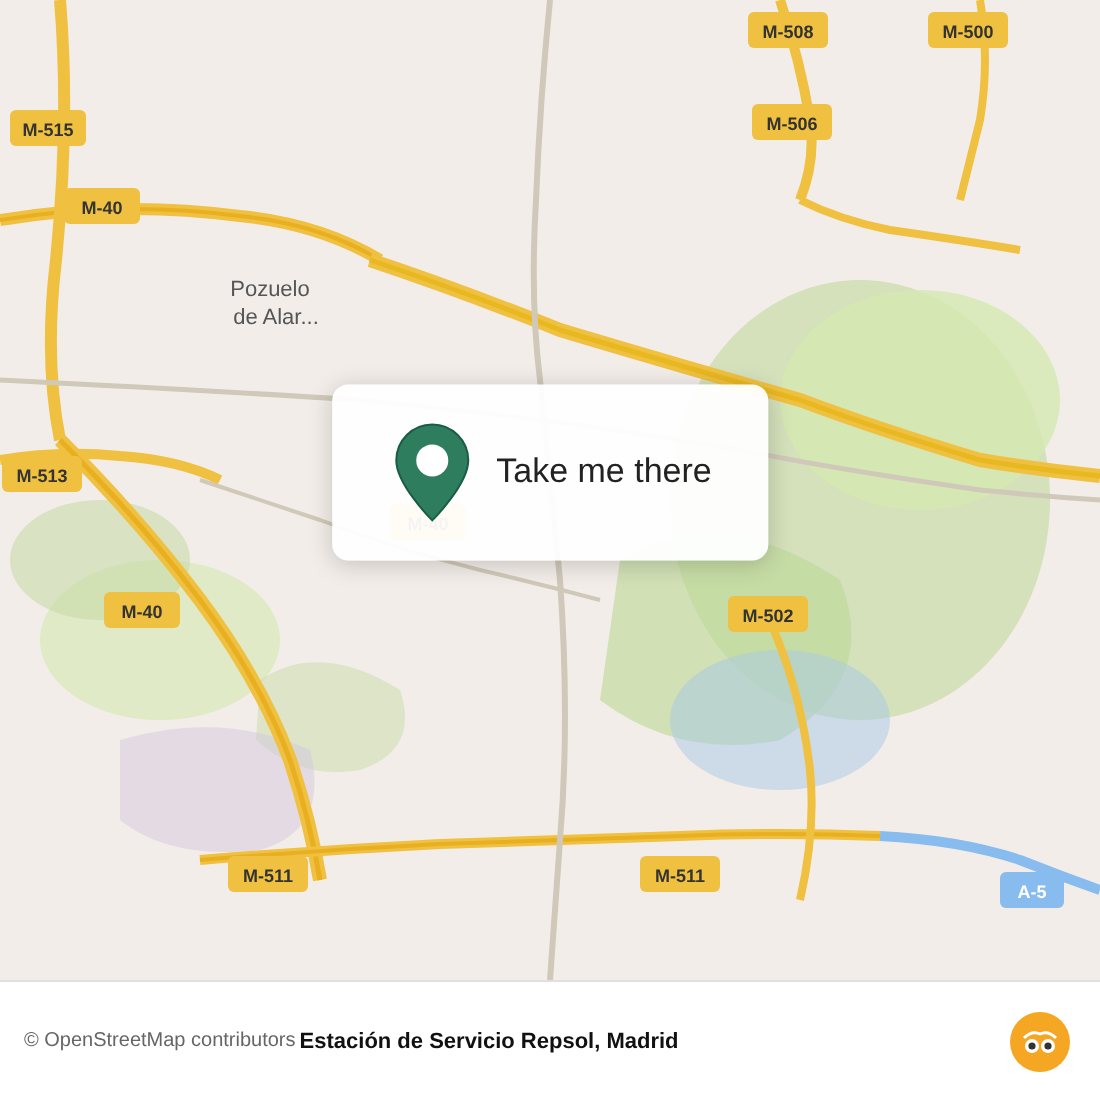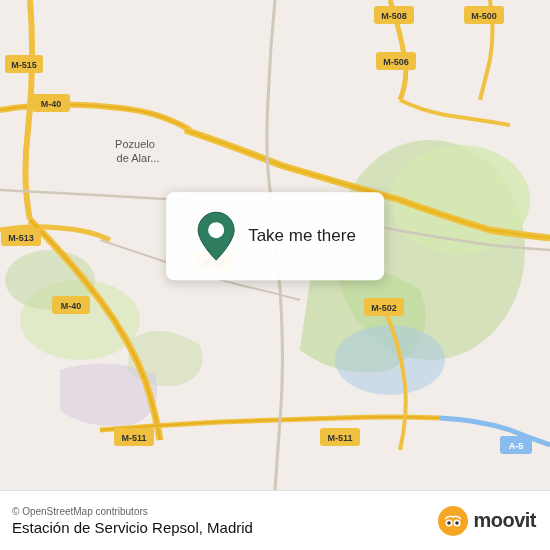--- a/index.html
+++ b/index.html
@@ -71,32 +71,32 @@
       justify-content: space-between;
       padding: 0 14px 0 12px;
       border-top: 1px solid #e0e0e0;
       position: absolute;
       bottom: 0;
       left: 0;
     }
 
     #bottom-left {
       display: flex;
-      flex-direction: column;
+      flex-direction: row;
       gap: 2px;
     }
 
     #osm-attribution {
       font-size: 10px;
       color: #666;
     }
 
     #location-name {
-      font-size: 15px;
-      font-weight: 400;
+      font-size: 11px;
+      font-weight: 700;
       color: #111;
     }
 
     #moovit-logo {
       display: flex;
       align-items: center;
       gap: 4px;
     }
 
     #moovit-icon {
@@ -225,15 +225,14 @@
 
     <svg id="moovit-icon" viewBox="0 0 32 32" xmlns="http://www.w3.org/2000/svg">
       <circle cx="16" cy="16" r="15" fill="#f5a623"></circle>
 
       <ellipse cx="12" cy="18" rx="3.5" ry="3.5" fill="white"></ellipse>
       <ellipse cx="20" cy="18" rx="3.5" ry="3.5" fill="white"></ellipse>
       <circle cx="12" cy="18" r="1.8" fill="#333"></circle>
       <circle cx="20" cy="18" r="1.8" fill="#333"></circle>
       <path d="M8,14 Q12,10 16,12 Q20,10 24,14" stroke="white" stroke-width="1.5" fill="none"></path>
     </svg>
-    <span id="moovit-text">moovit</span>
   </div>
 </div>
 
 </body></html>

